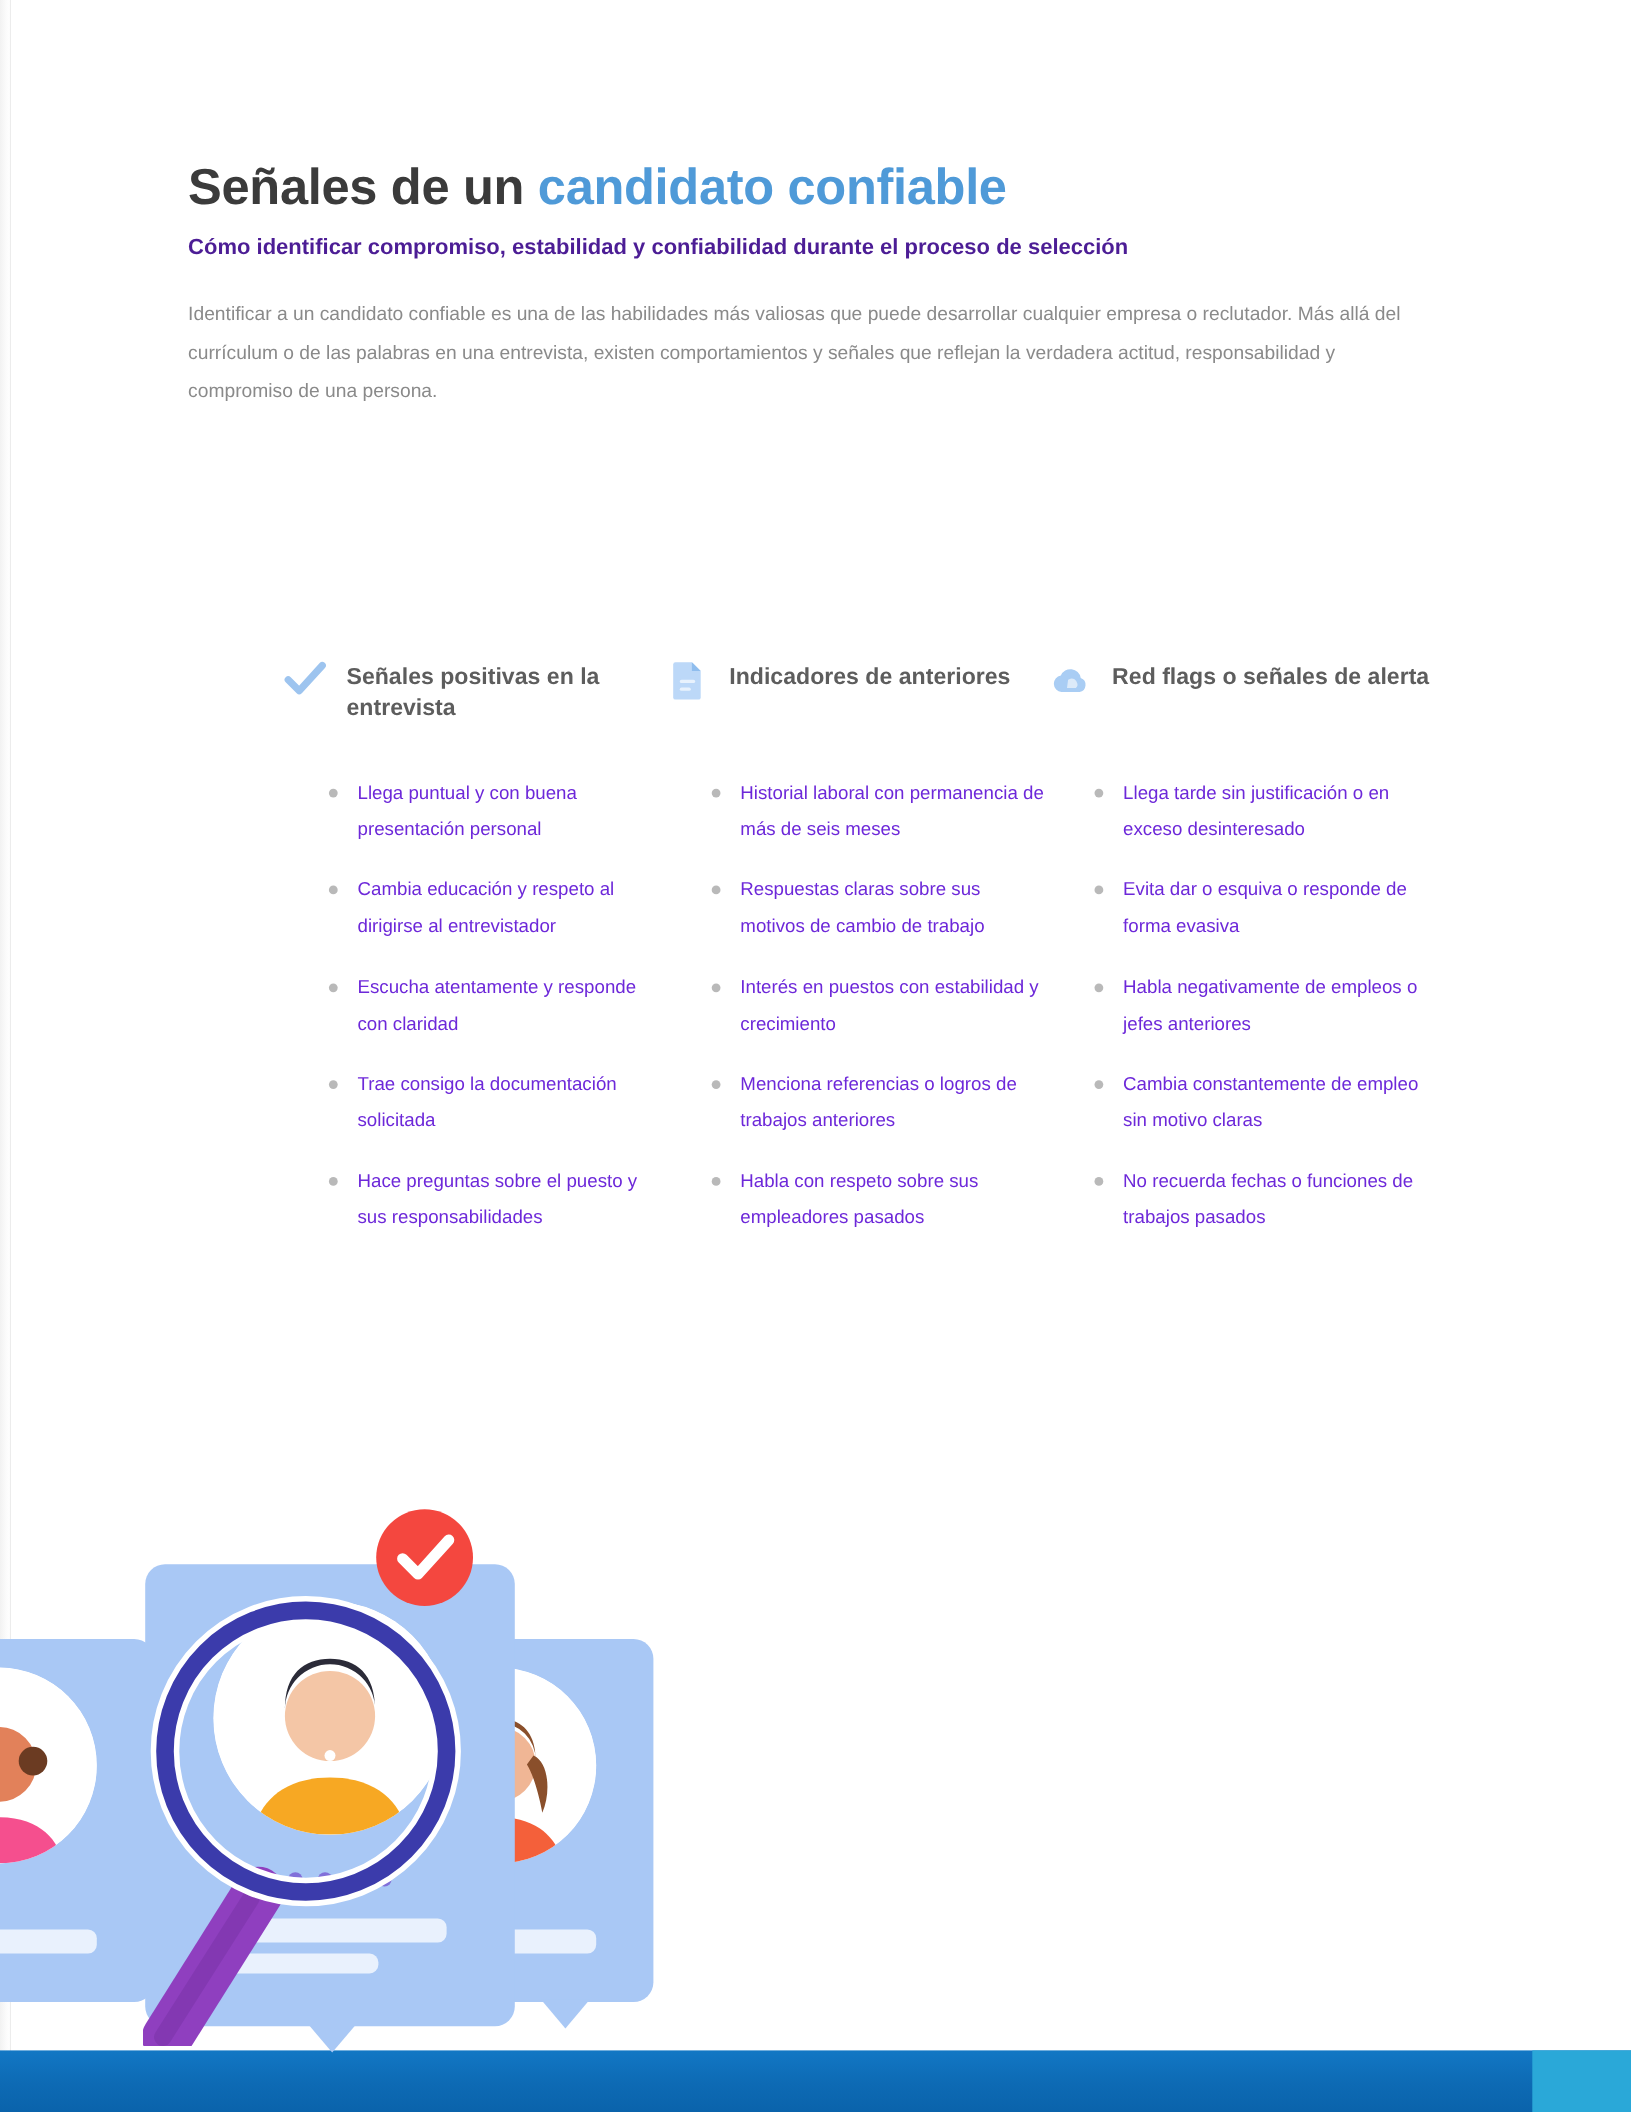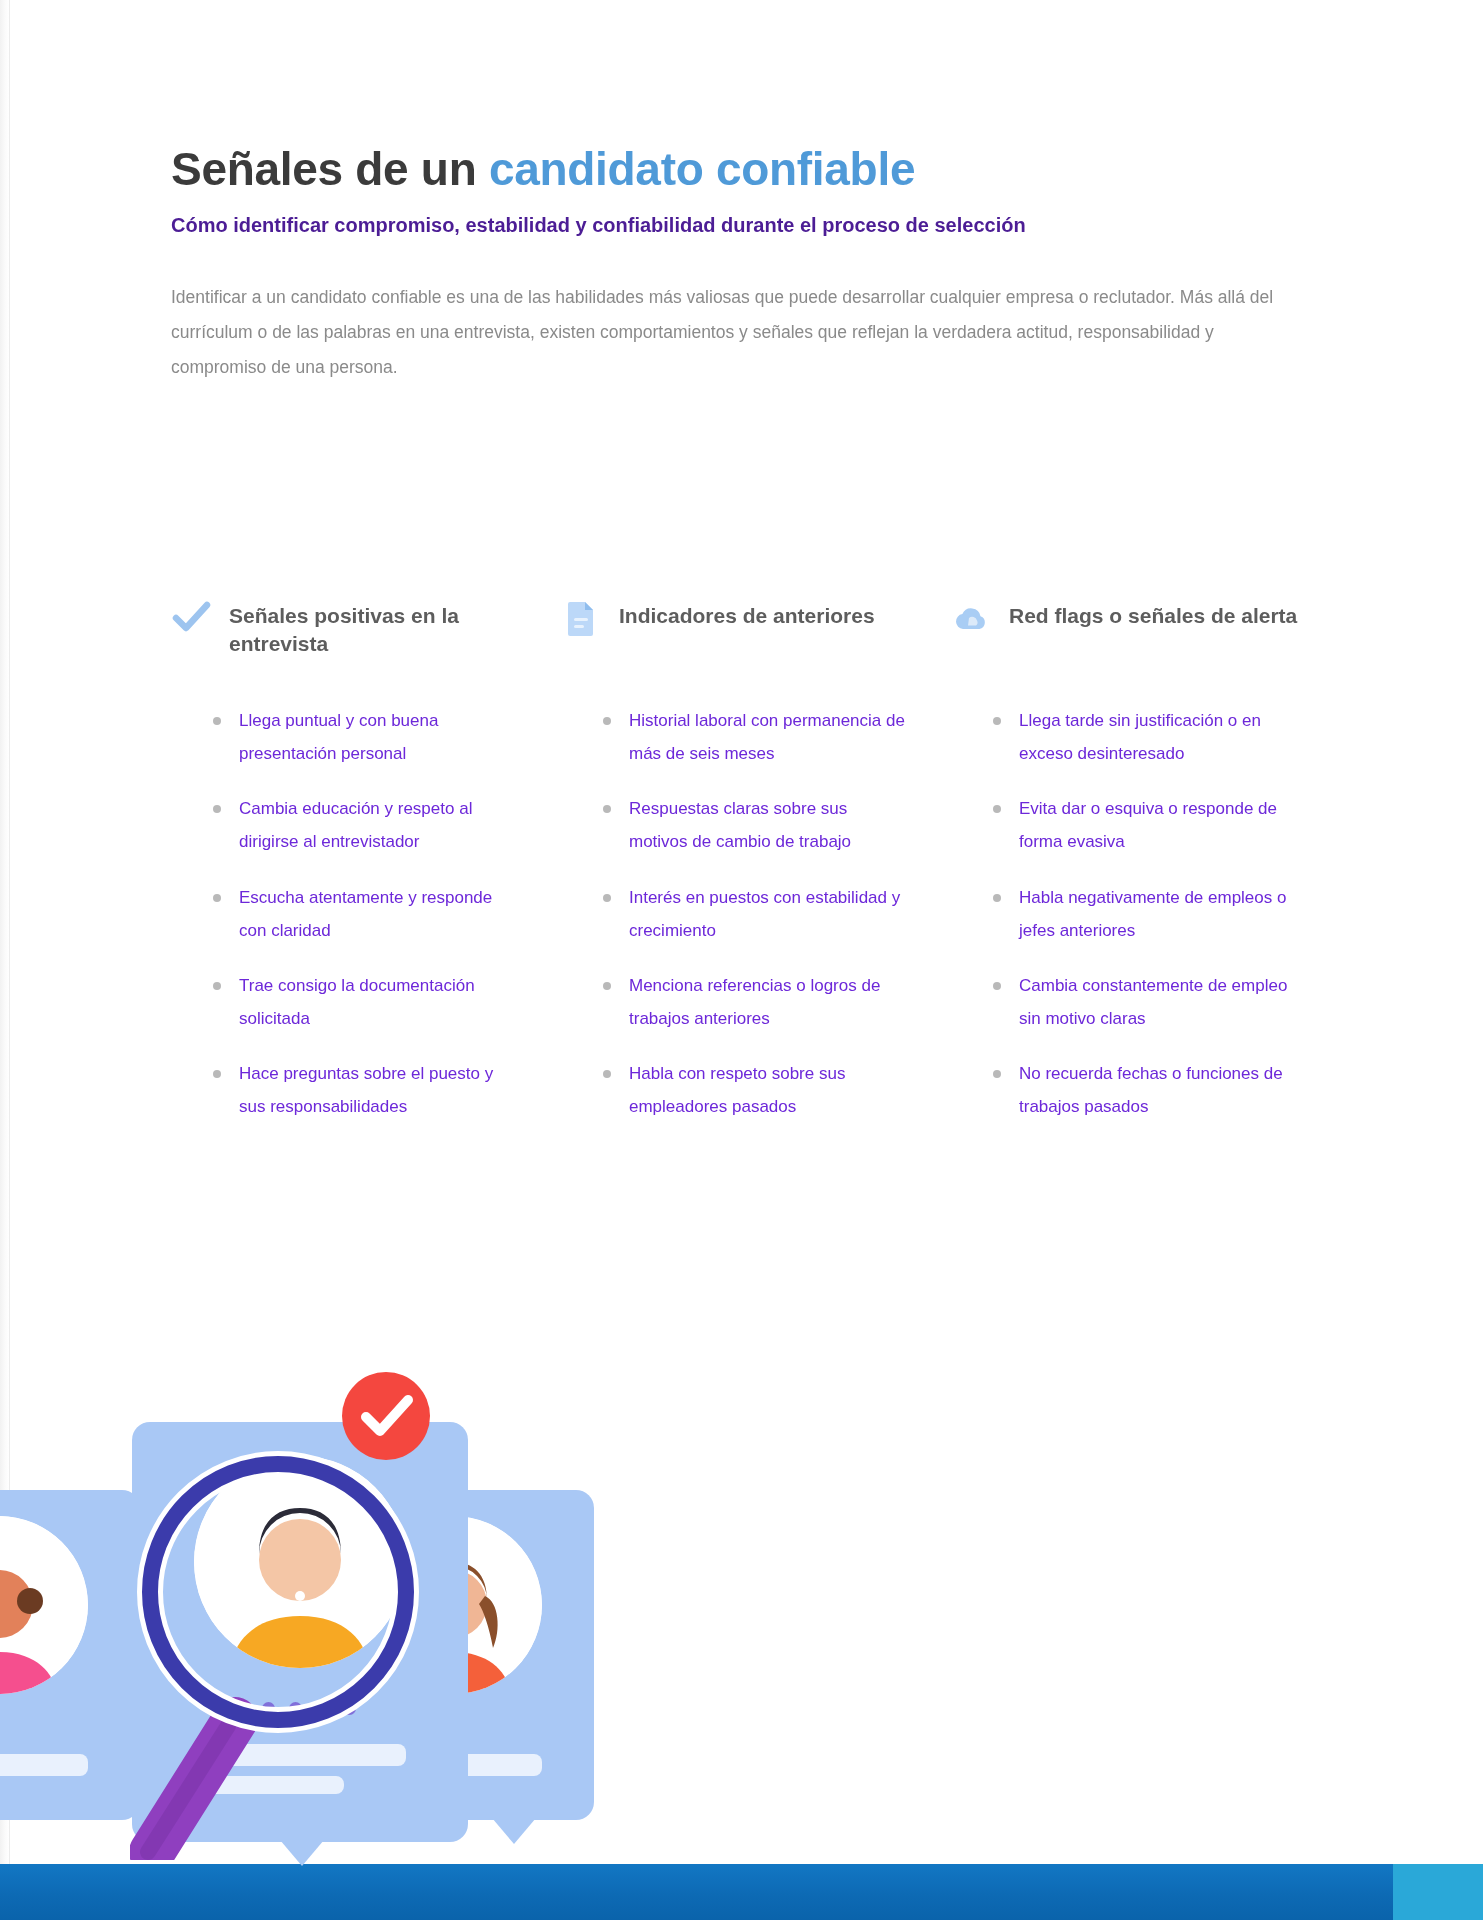--- a/index.html
+++ b/index.html
@@ -38,33 +38,33 @@
   h1#title .accent{color:#4f9ad8;}
   #subtitle{
     margin:14px 0 0 0;
     font-size:20px;
     line-height:1.5;
     font-weight:bold;
     color:#4c1d95;
     max-width:1120px;
   }
   #intro{
-    margin:40px 0 0 0;
+    margin:28px 0 0 0;
     font-size:17.5px;
     line-height:2.0;
     color:#8a8a8a;
     max-width:1110px;
     text-align:left;
   }
 
   
   #columns{
     position:absolute;left:171px;top:600px;width:1130px;
     display:flex;
-    gap:42px;
+    justify-content:flex-end;
   }
   .col{width:348px;}
   .col-head{
     display:flex;align-items:flex-start;gap:18px;min-height:76px;
   }
   .col-icon{
     width:40px;height:40px;flex:0 0 40px;
     display:flex;align-items:center;justify-content:center;
     margin-top:-2px;
   }

